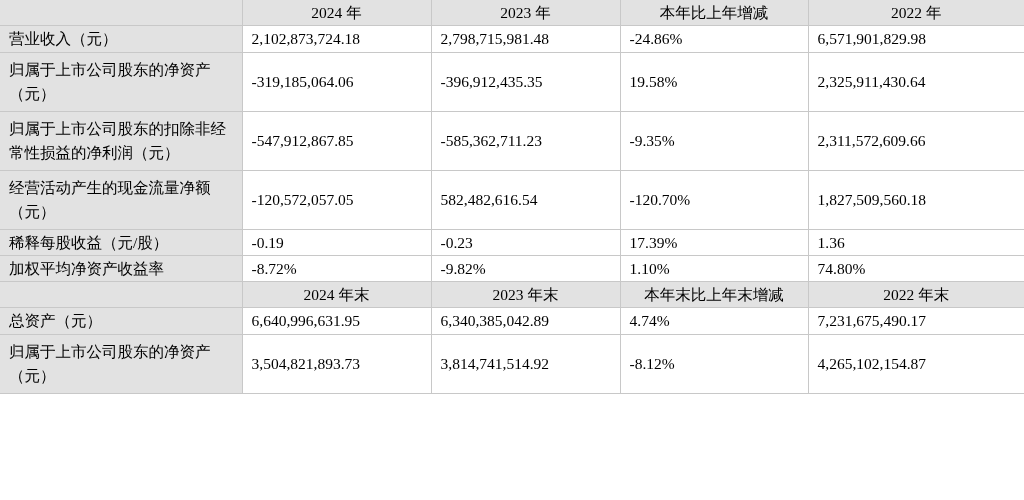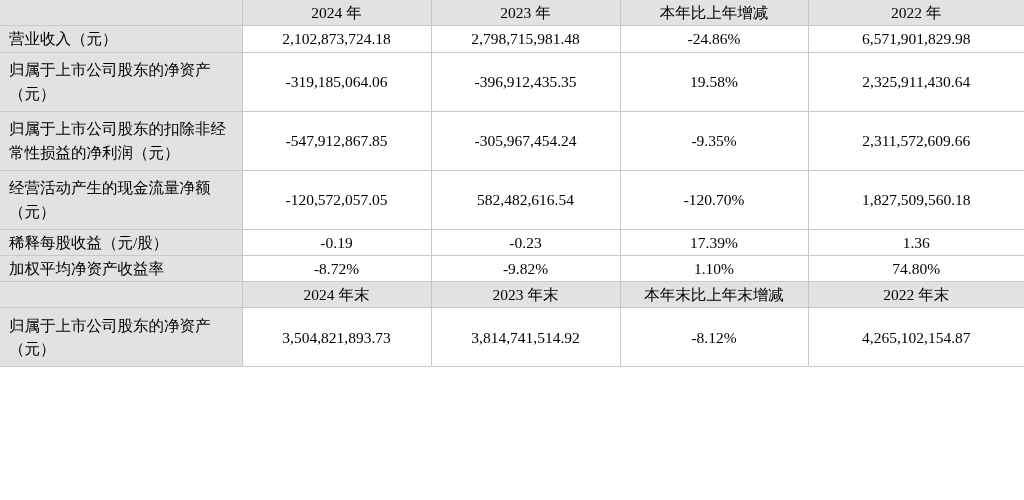--- a/index.html
+++ b/index.html
@@ -56,21 +56,21 @@
   }
   .hdr-blank {
     background: #e2e2e2;
   }
   .rowlabel {
     background: #e2e2e2;
     text-align: left;
     margin-left: 9px;
   }
   .num {
-    text-align: center;
+    text-align: left;
     white-space: nowrap;
     font-family: "Liberation Serif", "DejaVu Serif", serif;
   }
   .tall td { height: 56px; }
 </style>
 </head>
 <body>
 
 <div class="sheet">
   <table class="fin">
@@ -102,21 +102,21 @@
         <td class="rowlabel">归属于上市公司股东的净资产（元）</td>
         <td class="num">-319,185,064.06</td>
         <td class="num">-396,912,435.35</td>
         <td class="num">19.58%</td>
         <td class="num">2,325,911,430.64</td>
       </tr>
 
       <tr class="tall">
         <td class="rowlabel">归属于上市公司股东的扣除非经常性损益的净利润（元）</td>
         <td class="num">-547,912,867.85</td>
-        <td class="num">-305,967,454.24</td>
+        <td class="num">-585,362,711.23</td>
         <td class="num">-9.35%</td>
         <td class="num">2,311,572,609.66</td>
       </tr>
 
       <tr class="tall">
         <td class="rowlabel">经营活动产生的现金流量净额（元）</td>
         <td class="num">-120,572,057.05</td>
         <td class="num">582,482,616.54</td>
         <td class="num">-120.70%</td>
         <td class="num">1,827,509,560.18</td>
@@ -140,20 +140,27 @@
       </tr>
 
       <tr class="hdr-row">
         <th class="hdr-blank"></th>
         <th>2024 年末</th>
         <th>2023 年末</th>
         <th>本年末比上年末增减</th>
         <th>2022 年末</th>
       </tr>
 
+      <tr>
+        <td class="rowlabel">总资产（元）</td>
+        <td class="num">6,640,996,631.95</td>
+        <td class="num">6,340,385,042.89</td>
+        <td class="num">4.74%</td>
+        <td class="num">7,231,675,490.17</td>
+      </tr>
 
       <tr class="tall">
         <td class="rowlabel">归属于上市公司股东的净资产（元）</td>
         <td class="num">3,504,821,893.73</td>
         <td class="num">3,814,741,514.92</td>
         <td class="num">-8.12%</td>
         <td class="num">4,265,102,154.87</td>
       </tr>
     </tbody>
   </table>

